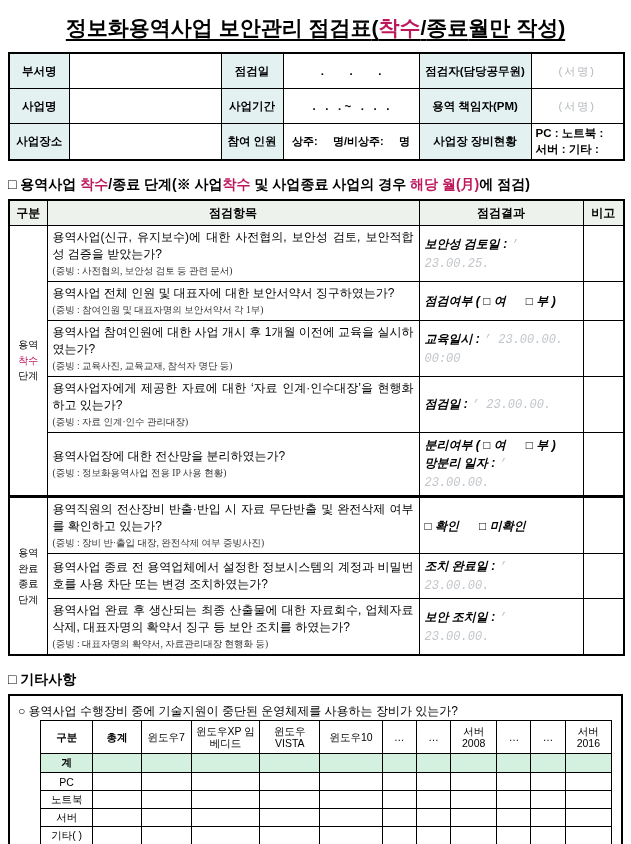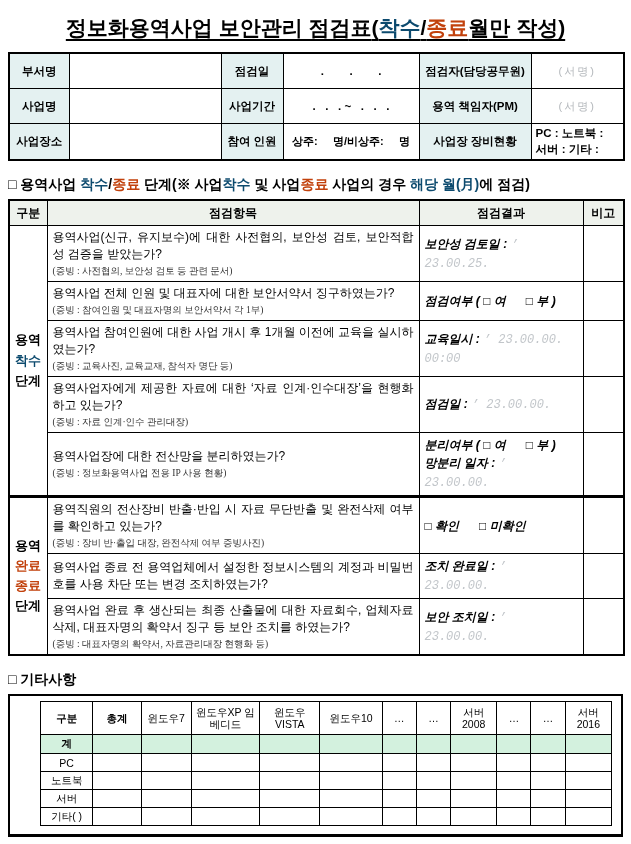--- a/index.html
+++ b/index.html
@@ -1,20 +1,20 @@
 <!DOCTYPE html>
 <html><head>
 <meta charset="utf-8">
 <style>
   html,body { margin:0; padding:0; background:#ffffff; }
   body { width:631px; height:844px; font-family:"Liberation Sans", sans-serif; color:#000; }
   .page { padding:6px 8px; }
 
-  .c-blue { color:#0c4a6e; }
-  .c-red  { color:#c2410c; }
+  .c-blue { color:#be185d; }
+  .c-red  { color:#000000; }
   .gray   { color:#b4b8bc; }
 
   
   .title { text-align:center; font-size:21px; font-weight:bold; margin:8px 0 10px; }
   .title .tu { text-decoration:underline; text-decoration-thickness:2px; text-underline-offset:4px; }
 
   table { border-collapse:collapse; table-layout:fixed; }
   td { overflow:hidden; }
 
   
@@ -25,21 +25,21 @@
   .info-table .sign { text-align:center; letter-spacing:2px; font-size:11px; }
   .equip { font-size:10.5px; font-weight:bold; line-height:1.35; padding-left:3px; }
 
   
   .sec-heading { font-size:14px; font-weight:bold; margin:15px 0 5px; }
 
   
   .check-table { width:615px; border:2px solid #000; }
   .check-table td { border:1px solid #000; padding:3px 5px; vertical-align:middle; }
   .check-table .th { background:#eef2ec; font-weight:bold; text-align:center; font-size:12px; height:20px; padding:2px; }
-  .group-cell { text-align:left; font-weight:bold; font-size:13px; line-height:1.55; padding:2px; }
+  .group-cell { text-align:center; font-weight:normal; font-size:10px; line-height:1.55; padding:2px; }
   .q-cell { padding:5px 7px; }
   .question { font-size:12px; line-height:1.42; text-align:justify; }
   .note { font-family:"Liberation Serif", serif; font-size:9.5px; color:#333; margin-top:2px; }
   .r-cell { padding:3px 6px; }
   .r-line { font-size:12px; line-height:1.5; }
   .r-label { font-weight:bold; white-space:pre-wrap;font-style:italic; }
   .r-value { font-family:Liberation Mono, monospace; font-style:italic; color:#c2c6ca; margin-left:4px; }
   .g2-start td { border-top:3px solid #000; }
 
   
@@ -216,20 +216,21 @@
         <div class="r-line"><span class="r-label">보안 조치일 :</span><span class="r-value">’ 23.00.00.</span></div>
       </td>
       <td></td>
     </tr>
   </tbody>
     </table>
 
   <div class="sec-heading">□ 기타사항</div>
 
   <div class="etc-box">
+    <div class="etc-q">○ 용역사업 수행장비 중에 기술지원이 중단된 운영체제를 사용하는 장비가 있는가?</div>
     <table class="os-table">
       <colgroup>
           <col style="width:52px">
           <col style="width:48px">
           <col style="width:50px">
           <col style="width:68px">
           <col style="width:60px">
           <col style="width:62px">
           <col style="width:34px">
           <col style="width:34px">

